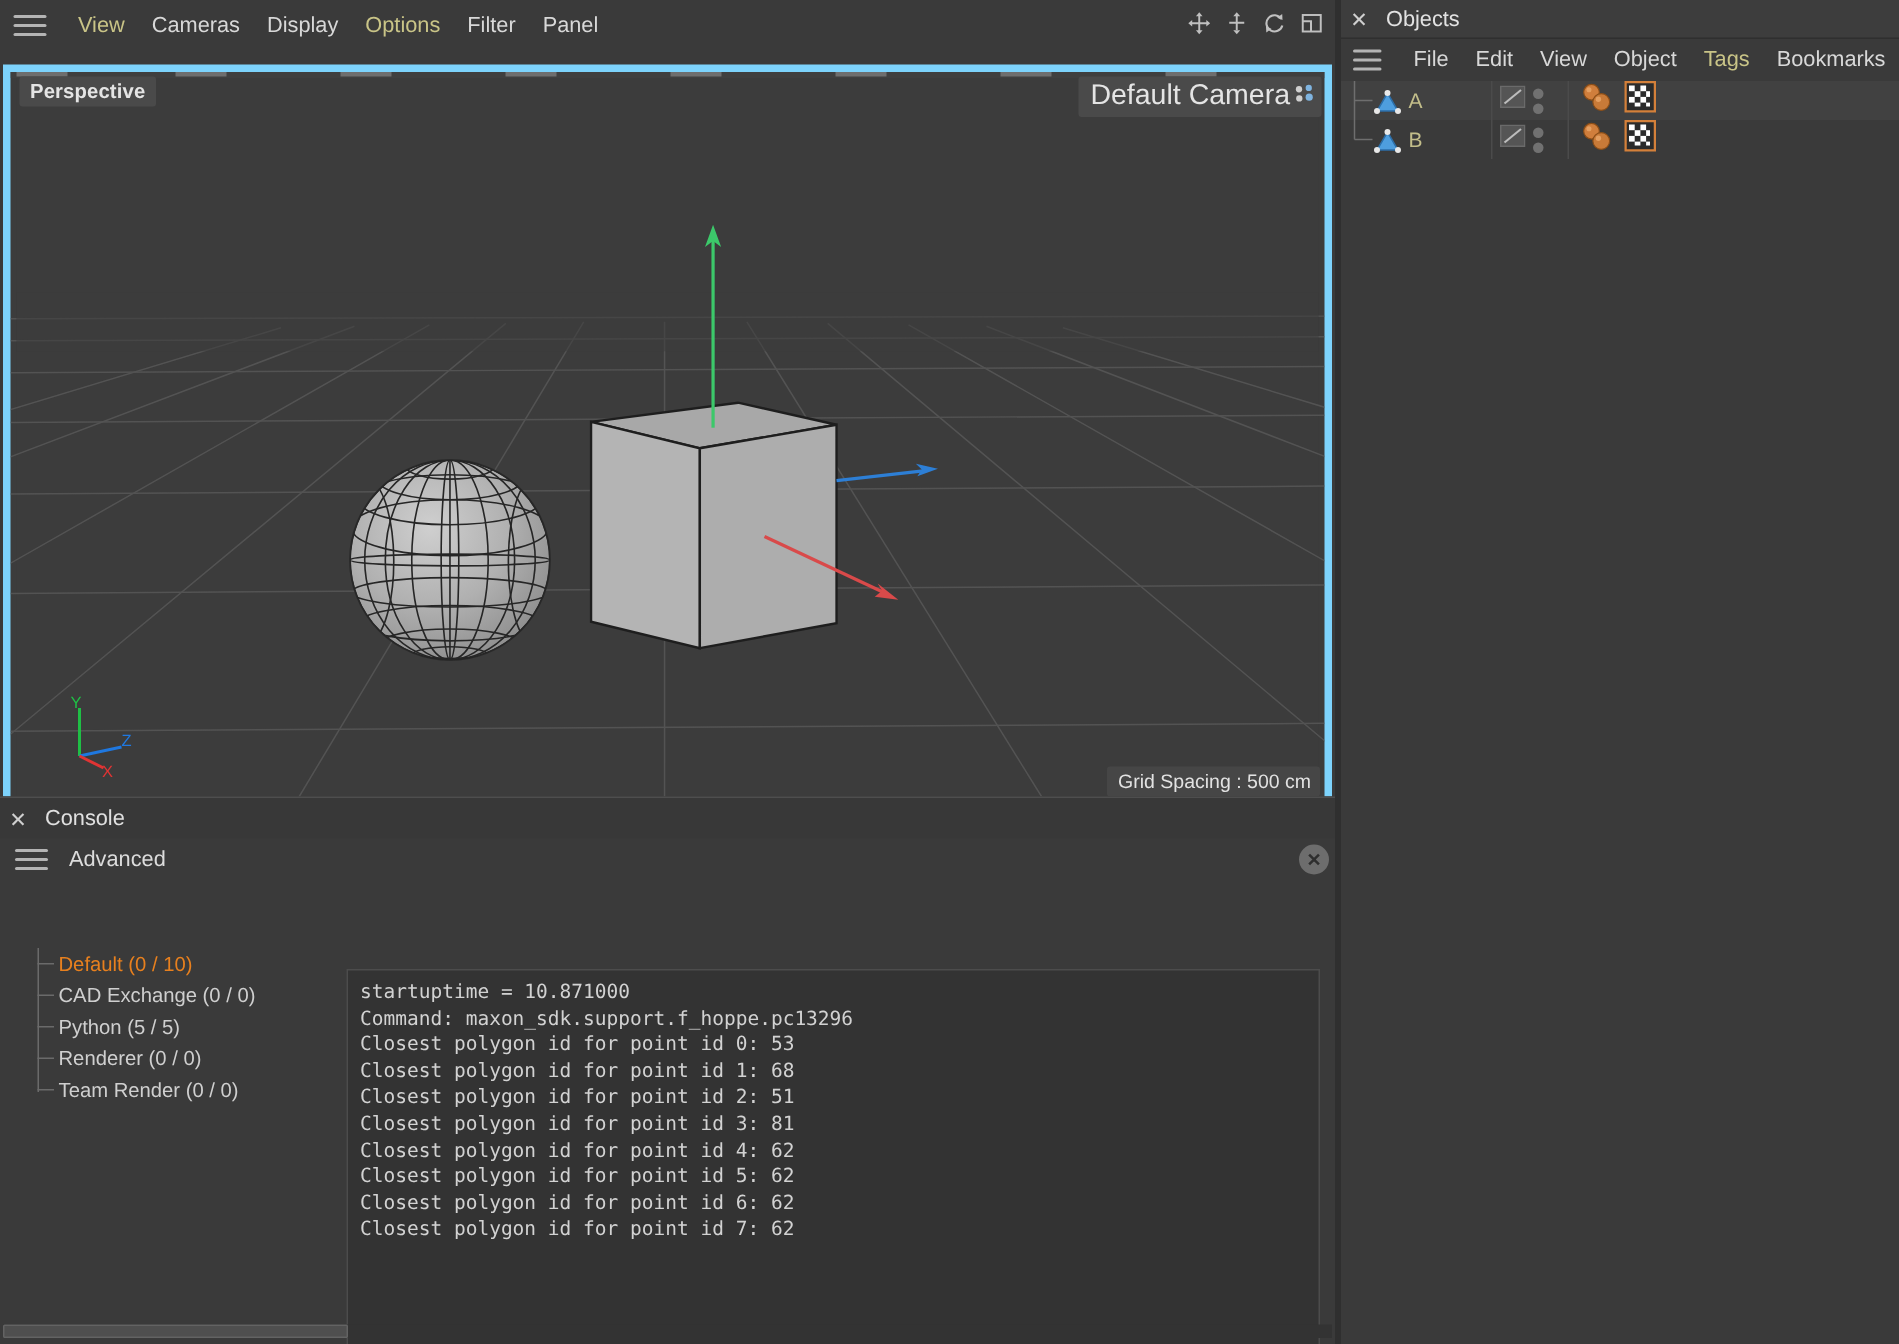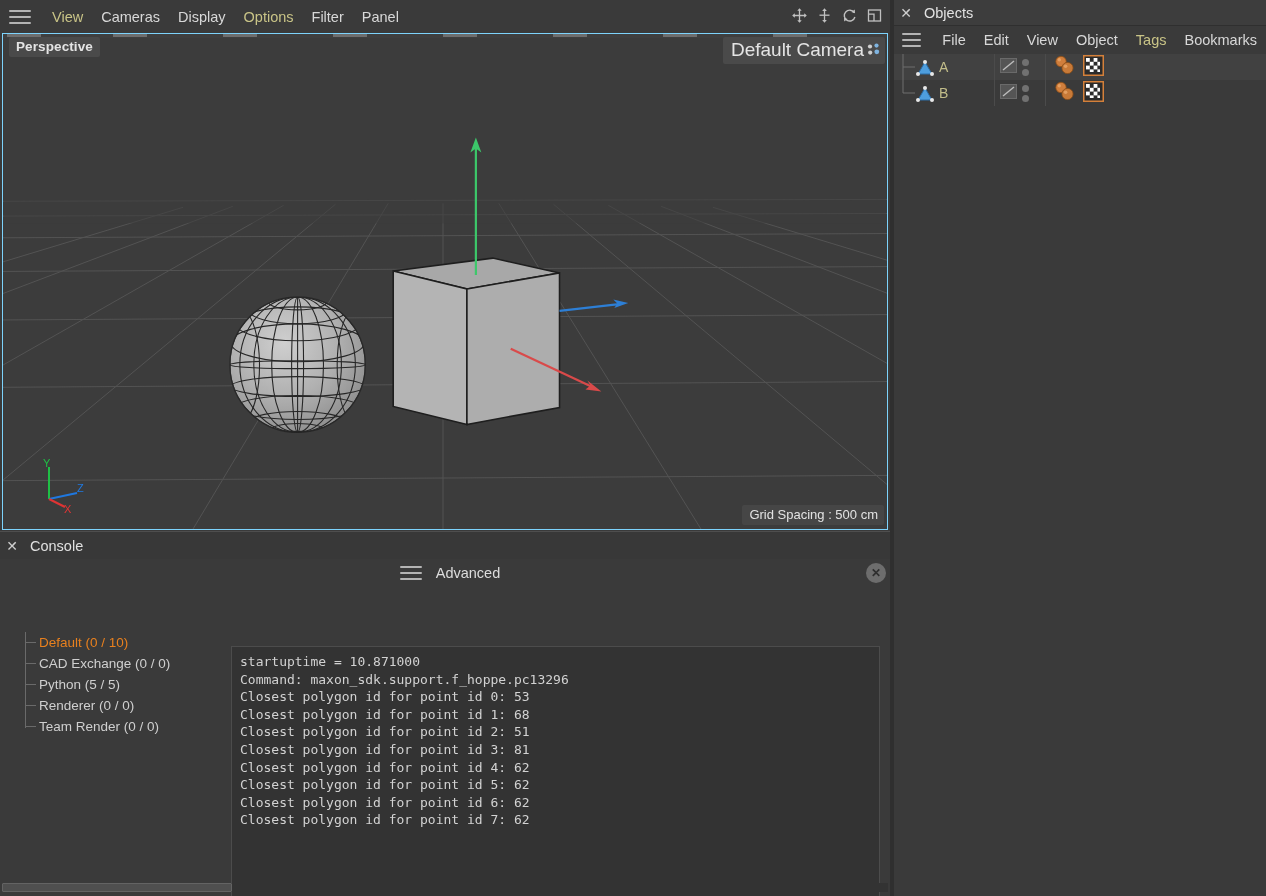--- a/index.html
+++ b/index.html
@@ -24,22 +24,22 @@
   .hamburger { width: 22px; height: 14px; margin-left: 9px; margin-right: 12px;
     display: flex; flex-direction: column; justify-content: space-between; cursor: pointer; }
   .hamburger i { display: block; height: 2px; background: #b4b4b4; border-radius: 1px; }
   .menu-item { color: #d8d8d8; font-size: 14.5px; padding: 2px 9px; cursor: default; white-space: nowrap; }
   .menu-item.hl { color: #c9c487; }
 
   .nav-icons { position: absolute; right: 4px; top: 3px; display: flex; gap: 2px; align-items: center; }
   .nav-btn { width: 23px; height: 24px; display: flex; align-items: center; justify-content: center; cursor: pointer; }
 
   
-  .viewport-wrap { position: absolute; left: 2px; top: 33px; width: 886px; height: 497px;
-    background: #3c3c3c; border: 1px solid #7dd3fc; overflow: hidden; }
+  .viewport-wrap { position: absolute; left: 2px; top: 43px; width: 886px; height: 497px;
+    background: #3c3c3c; border: 5px solid #7dd3fc; overflow: hidden; }
   .vp-ruler { position: absolute; left: 0; top: 0; width: 100%; height: 4px; background: #3f3f3f; }
   .vp-ruler i { position: absolute; top: 0px; height: 3px; width: 34px; background: #6e6e6e; }
 
   .vp-scene { position: absolute; left: 0; top: 0; width: 100%; height: 100%; }
 
   .vp-label {
     position: absolute; left: 6px; top: 3px; z-index: 6;
     background: #4a4a4a; color: #e4e4e4; font-size: 13.5px;
     padding: 2px 7px 3px 7px; border-radius: 2px; font-weight: bold; letter-spacing: .1px;
   }
@@ -54,21 +54,21 @@
     padding: 2px 6px 3px 7px; border-radius: 2px;
   }
   .vp-axis { position: absolute; left: 28px; bottom: 12px; z-index: 6; }
 
   
   .console-panel { position: absolute; left: 0; top: 531px; width: 890px; height: 365px; background: #3a3a3a; }
   .console-title { height: 28px; background: #383838; display: flex; align-items: center;
     border-top: 1px solid #4e4e4e; }
   .close-x { width: 24px; text-align: center; color: #cfcfcf; font-size: 14px; cursor: pointer; }
   .console-title-text { color: #e0e0e0; font-size: 14.5px; margin-left: 6px; }
-  .console-sub { height: 28px; display: flex; align-items: center; position: relative; justify-content: center; }
+  .console-sub { height: 28px; display: flex; align-items: center; position: relative; }
   .console-sub .hamburger { margin-left: 10px; margin-right: 14px; }
   .console-sub-text { color: #dcdcdc; font-size: 14.5px; }
   .clear-btn { position: absolute; right: 4px; top: 4px; width: 20px; height: 20px;
     border-radius: 50%; background: #6d6d6d; color: #2e2e2e; font-size: 12px; font-weight: bold;
     display: flex; align-items: center; justify-content: center; cursor: pointer; }
 
   .console-body { position: absolute; left: 0; top: 56px; right: 0; bottom: 0; }
   .filter-tree { position: absolute; left: 25px; top: 45px; width: 200px; }
   .ft-row { position: relative; height: 21px; display: flex; align-items: center; padding-left: 14px;
     color: #cfcfcf; font-size: 13.5px; white-space: nowrap; cursor: pointer; }

